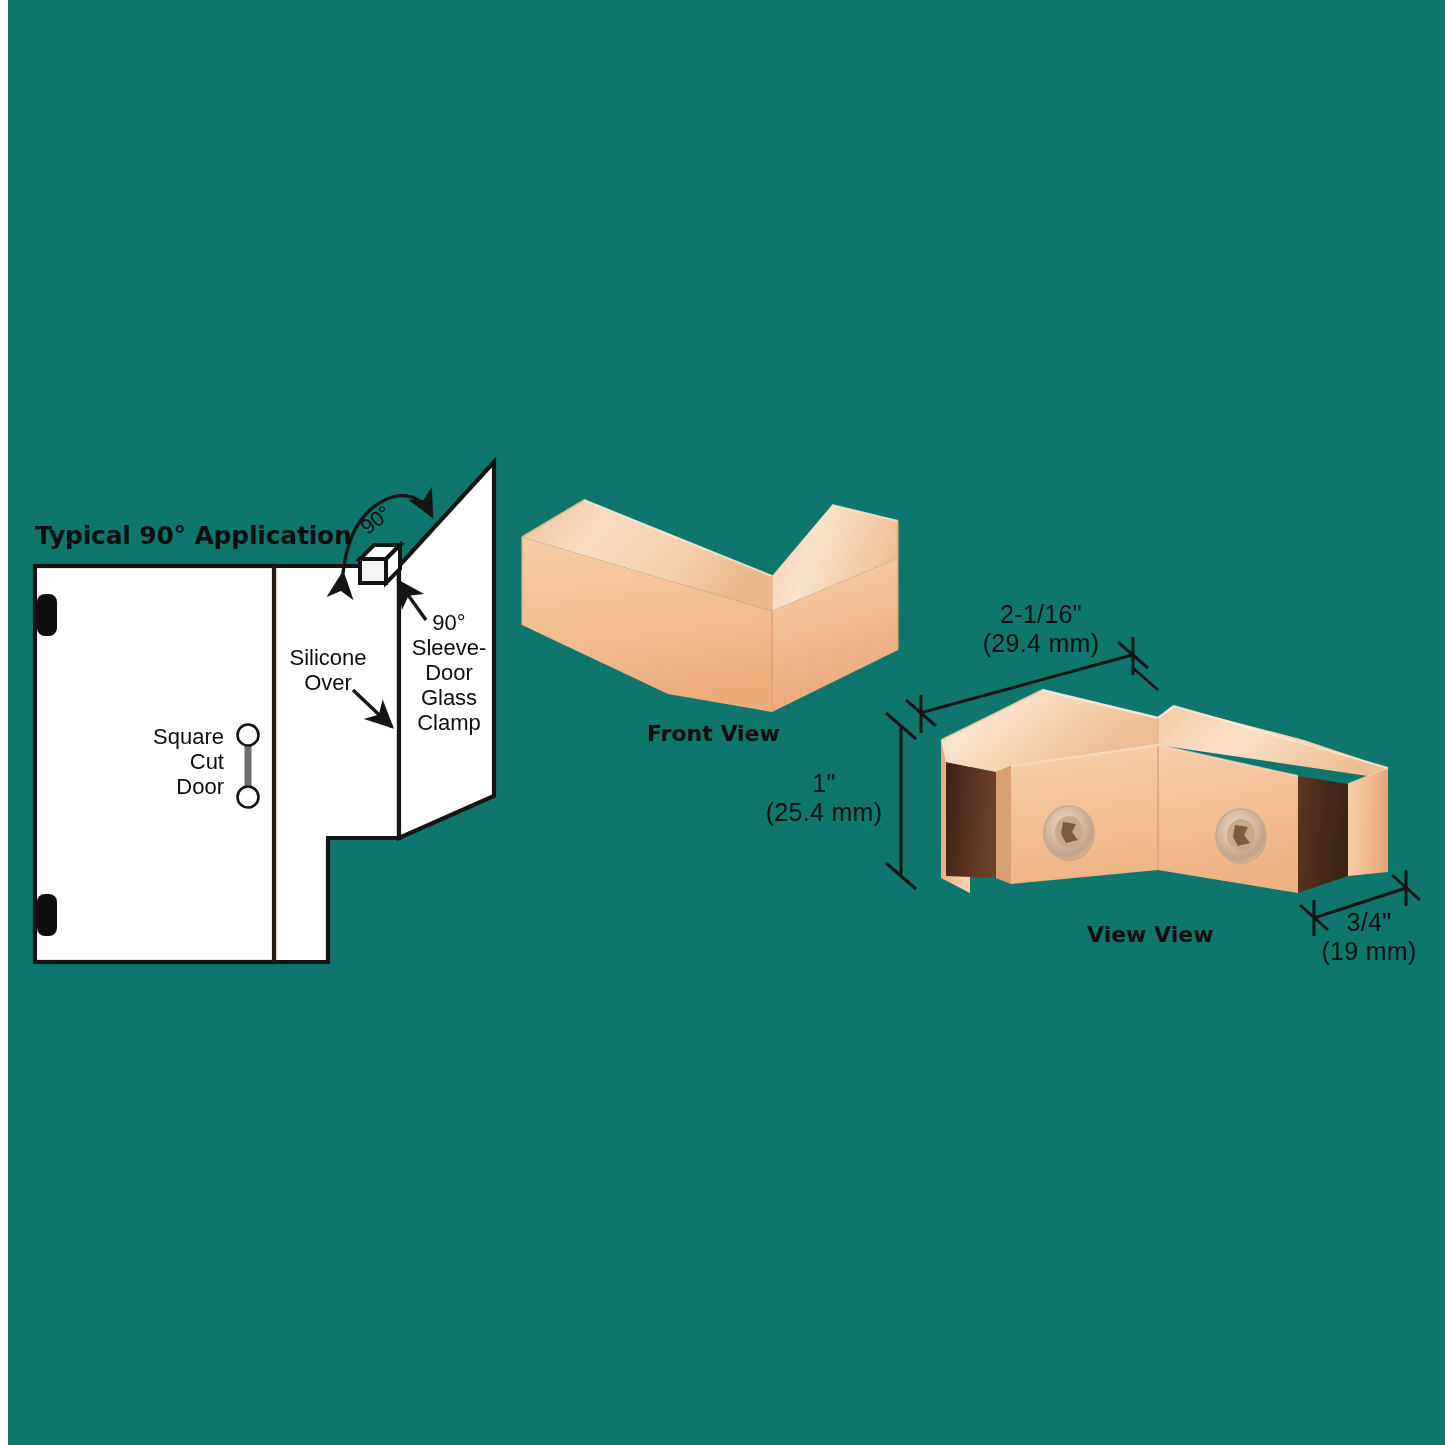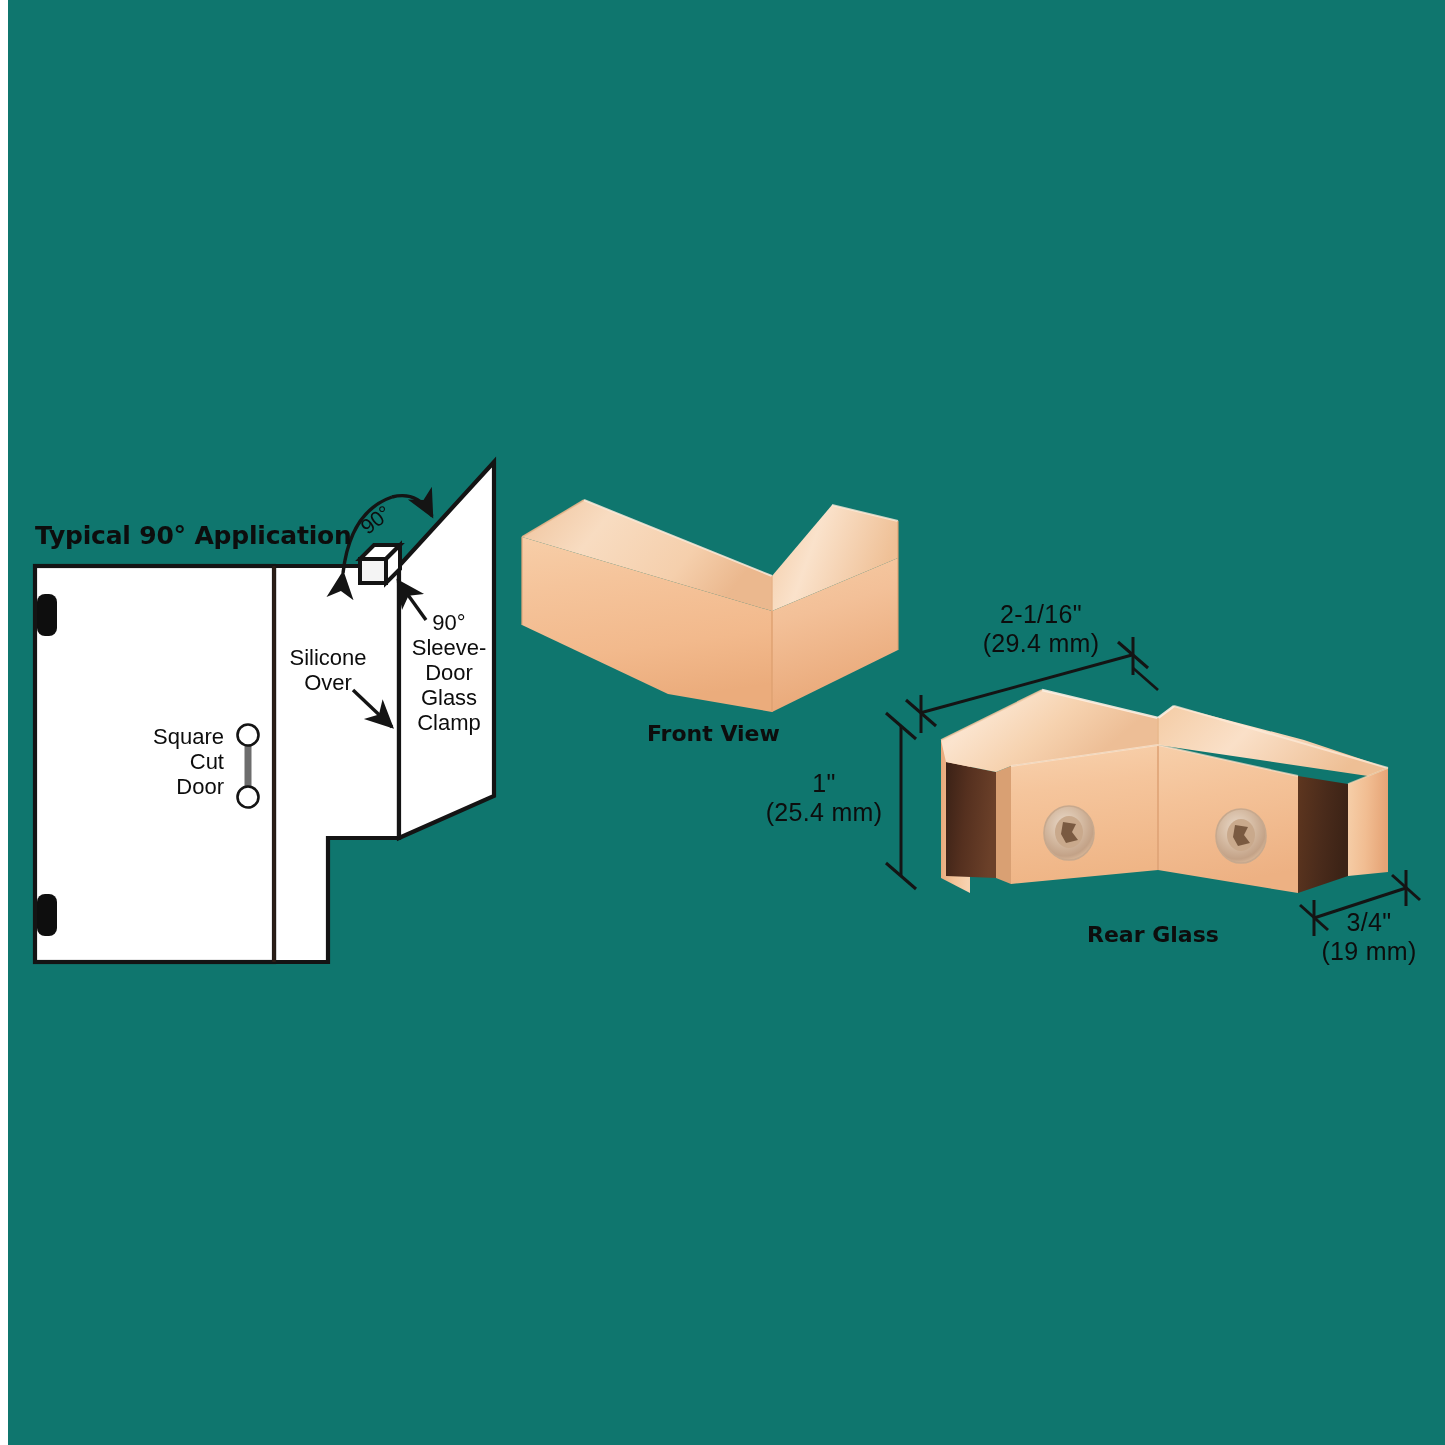--- a/index.html
+++ b/index.html
@@ -307,21 +307,21 @@
   <div class="lbl deg90" style="left:352px; top:508px;">90°</div>
 
   <div class="lbl callout" style="left:96px; top:724px; width:120px;text-align:right;"><span>Square</span><br><span>Cut</span><br><span>Door</span></div>
 
   <div class="lbl callout" style="left:270px; top:645px; width:100px;"><span>Silicone</span><br><span>Over</span></div>
 
   <div class="lbl callout" style="left:398px; top:610px; width:86px;"><span>90°</span><br><span>Sleeve-</span><br><span>Door</span><br><span>Glass</span><br><span>Clamp</span></div>
 
   <div class="lbl viewlabel" style="left:639px; top:721px;">Front View</div>
 
-  <div class="lbl viewlabel" style="left:1079px; top:922px;">Rear Glass</div>
+  <div class="lbl viewlabel" style="left:1079px; top:922px;">View View</div>
 
   <div class="lbl dim" style="left:933px; top:600px; width:200px;"><span>2-1/16"</span><br><span>(29.4 mm)</span></div>
 
   <div class="lbl dim" style="left:742px; top:769px; width:148px;"><span>1"</span><br><span>(25.4 mm)</span></div>
 
   <div class="lbl dim" style="left:1285px; top:908px; width:152px;"><span>3/4"</span><br><span>(19 mm)</span></div>
 
 </div>
 
 </body></html>

